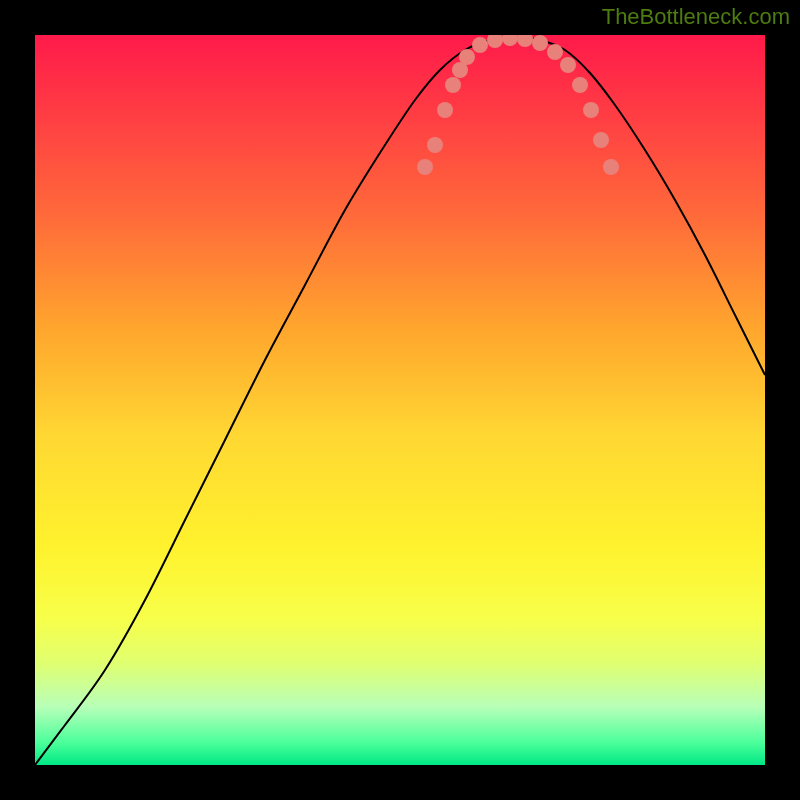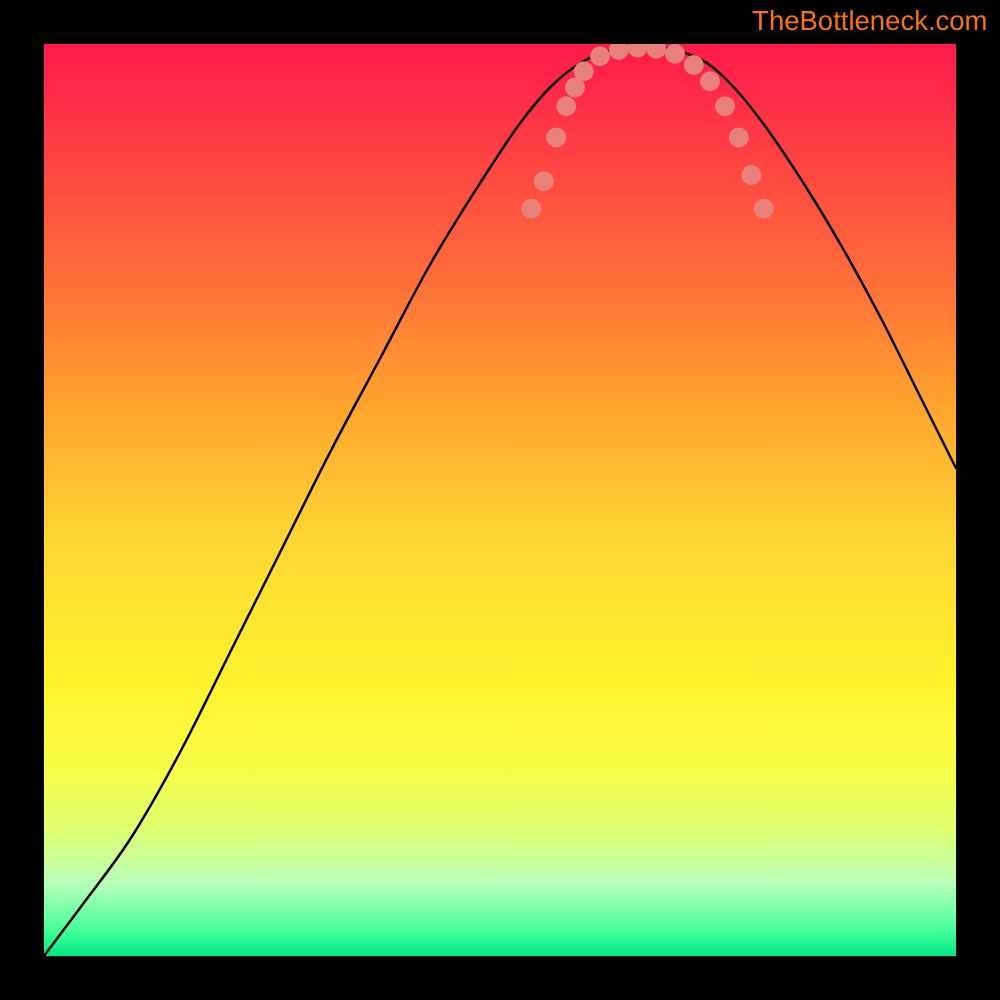--- a/index.html
+++ b/index.html
@@ -1,18 +1,18 @@
 <!DOCTYPE html>
 <html><head>
 <meta charset="utf-8">
 <style>
   * { margin: 0; padding: 0; box-sizing: border-box; }
   body { width: 800px; height: 800px; background: #000; font-family: Arial, sans-serif; overflow: hidden; }
   .container { position: relative; width: 800px; height: 800px; }
-  .watermark { position: absolute; top: 4px; right: 10px; color: #f97316; font-size: 22px; font-weight: 500; z-index: 10; }
+  .watermark { position: absolute; top: 4px; right: 10px; color: #4d7c0f; font-size: 22px; font-weight: 500; z-index: 10; }
   .plot-area {
     position: absolute;
     left: 35px;
     top: 35px;
     width: 730px;
     height: 730px;
     overflow: hidden;
   }
   .gradient-fill {
     position: absolute;

